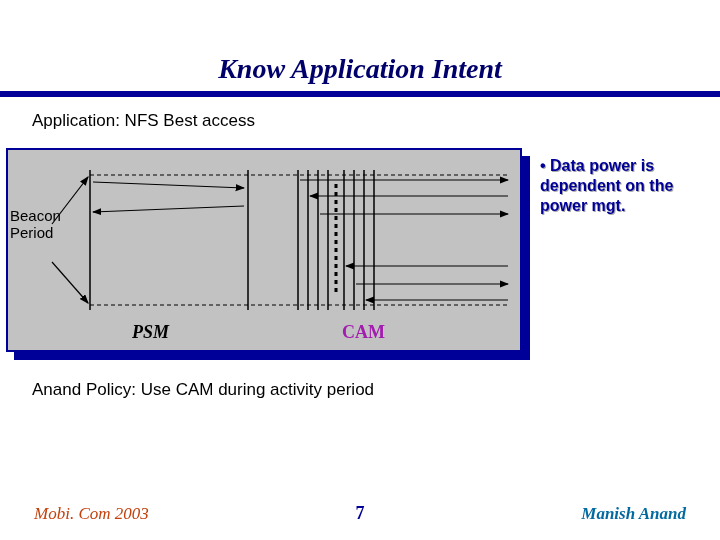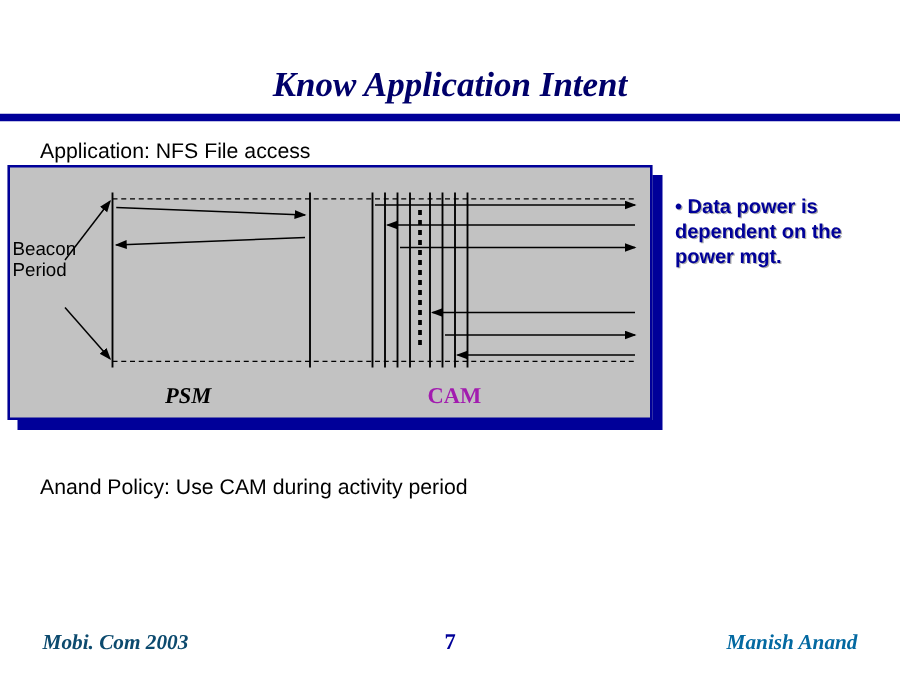--- a/index.html
+++ b/index.html
@@ -28,21 +28,21 @@
     margin: 6px 0 0 0;
   }
   .subtitle {
     font-size: 17px;
     color: #000;
     margin: 14px 0 0 32px;
   }
   .diagram-wrap {
     position: absolute;
     left: 6px;
-    top: 132px;
+    top: 148px;
     width: 528px;
     height: 216px;
     padding-left: 10px;
   }
   .diagram-shadow {
     position: absolute;
     left: 8px;
     top: 8px;
     width: 516px;
     height: 204px;
@@ -115,23 +115,23 @@
     left: 0;
     bottom: 16px;
     width: 720px;
     height: 24px;
   }
   .footer-left {
     position: absolute;
     left: 34px;
     bottom: 0;
     font-size: 17px;
-    font-weight: bold;
-    font-style: italic;
-    color: #0c4a6e;
+    font-weight: normal;
+    font-style: italic;
+    color: #c2410c;
     font-family: "Times New Roman", Times, serif;
   }
   .footer-center {
     position: absolute;
     left: 50%;
     transform: translateX(-50%);
     bottom: 0;
     font-size: 18px;
     font-weight: bold;
     color: #000099;
@@ -147,21 +147,21 @@
     color: #0369a1;
     font-family: "Times New Roman", Times, serif;
   }
   svg.fig { position: absolute; left: 0; top: 0; }
 </style>
 </head>
 <body>
 
 <div class="title">Know Application Intent</div>
 <div class="title-rule"></div>
-<div class="subtitle">Application: NFS File access</div>
+<div class="subtitle">Application: NFS Best access</div>
 
 <div class="diagram-wrap">
   <div class="diagram-shadow"></div>
   <div class="diagram">
     <svg class="fig" width="516" height="204">
       <defs>
         <marker id="arrR" markerWidth="8" markerHeight="8" refX="7" refY="3" orient="auto">
           <path d="M0,0 L8,3 L0,6 Z" fill="#000"></path>
         </marker>
         <marker id="arrL" markerWidth="8" markerHeight="8" refX="1" refY="3" orient="auto">

